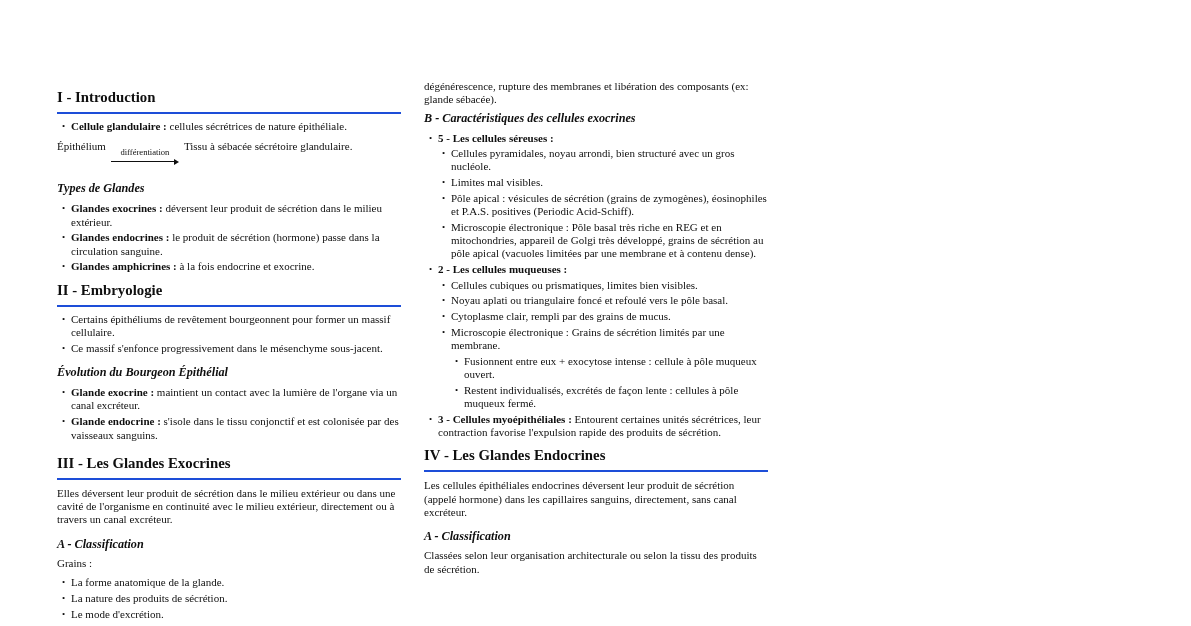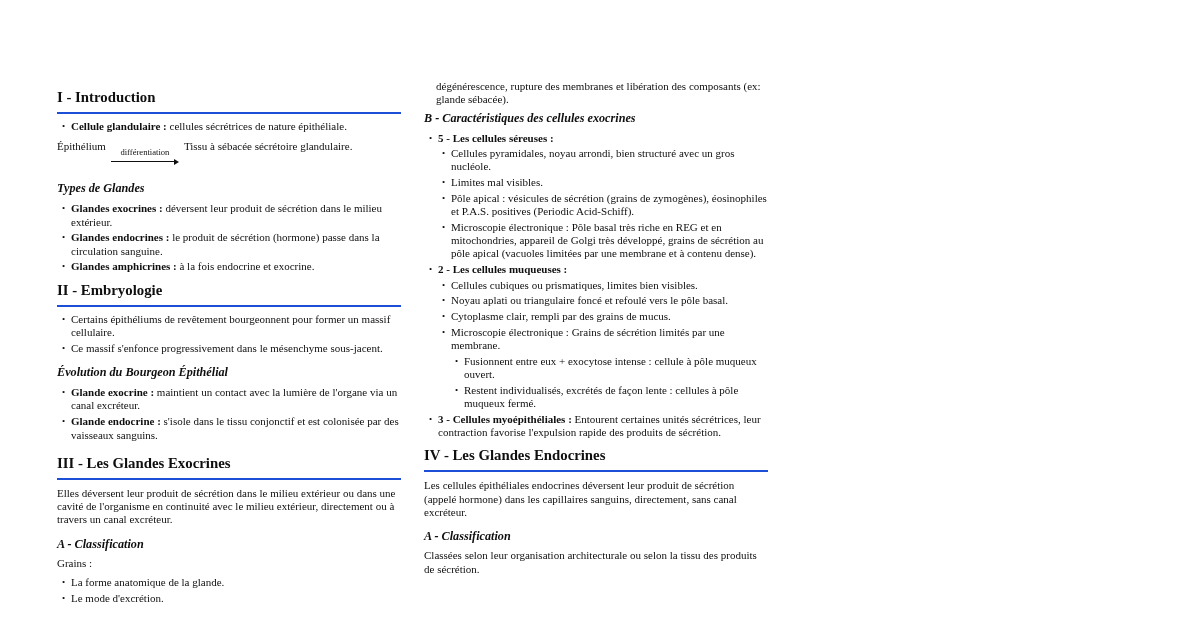--- a/index.html
+++ b/index.html
@@ -28,21 +28,21 @@
   ul { list-style: none; margin: 6px 0 7px; padding: 0 0 0 14px; }
   ul ul { margin: 2px 0 0; padding-left: 13px; }
   li { position: relative; margin-bottom: 2.5px; }
   li::before {
     content: "\2022";
     position: absolute; left: -9px; top: 0;
     font-size: 9px; line-height: 13.3px;
   }
   .b { font-weight: bold; }
 
-  .cont-indent { margin-left: 12px; margin-bottom: 4px; }
+  .cont-indent { margin-left: 0; margin-bottom: 4px; }
 
   .arrow-row { margin: 3px 0 16px; white-space: nowrap; }
   .arrow-wrap {
     display: inline-flex; flex-direction: column; align-items: center;
     vertical-align: -5px; margin: 0 5px;
   }
   .arrow-label { font-size: 8.6px; line-height: 9px; margin-bottom: 1px; text-align: right; }
   .arrow-shaft { position: relative; width: 68px; height: 7px; }
   .arrow-shaft::before {
     content: ""; position: absolute; left: 0; right: 4px; top: 3px;
@@ -111,20 +111,21 @@
       </li>
     </ul>
 
     <h1 class="sec mt">III - Les Glandes Exocrines</h1>
     <p class="mt">Elles déversent leur produit de sécrétion dans le milieu extérieur ou dans une cavité de l'organisme en continuité avec le milieu extérieur, directement ou à travers un canal excréteur.</p>
 
     <h3 class="sub">A - Classification</h3>
     <p>Grains :</p>
     <ul>
       <li>La forme anatomique de la glande.</li>
+      <li>La nature des produits de sécrétion.</li>
       <li>Le mode d'excrétion.</li>
     </ul>
   </div>
 
   <div class="col col-right">
 
     <p class="cont-indent">dégénérescence, rupture des membranes et libération des composants (ex: glande sébacée).</p>
 
     <h3 class="sub tight">B - Caractéristiques des cellules exocrines</h3>
 

